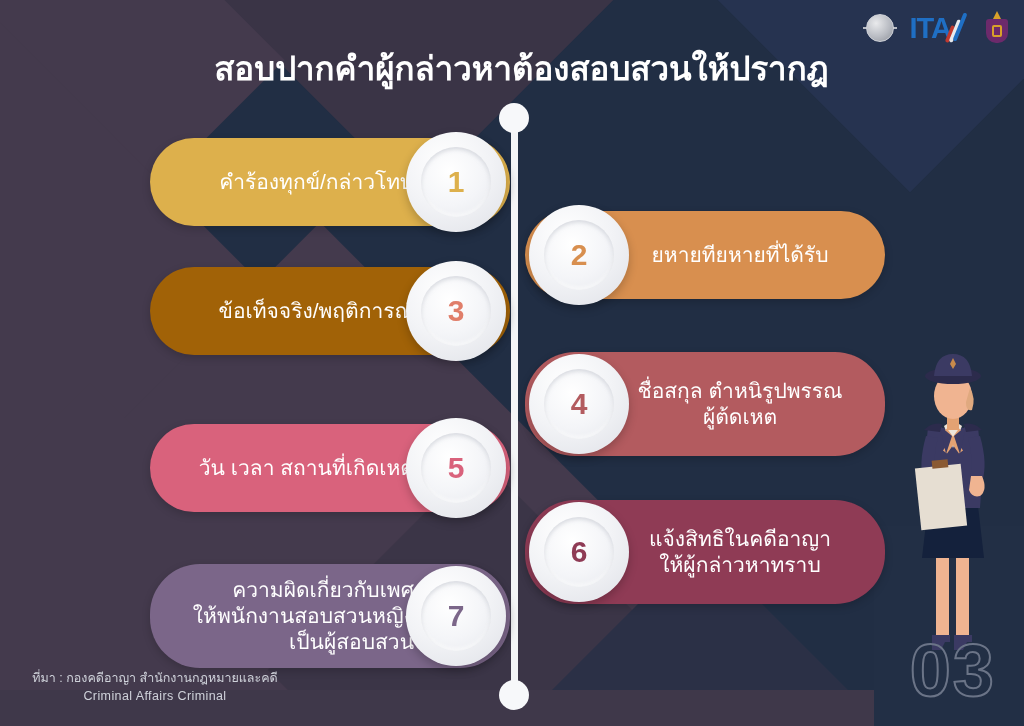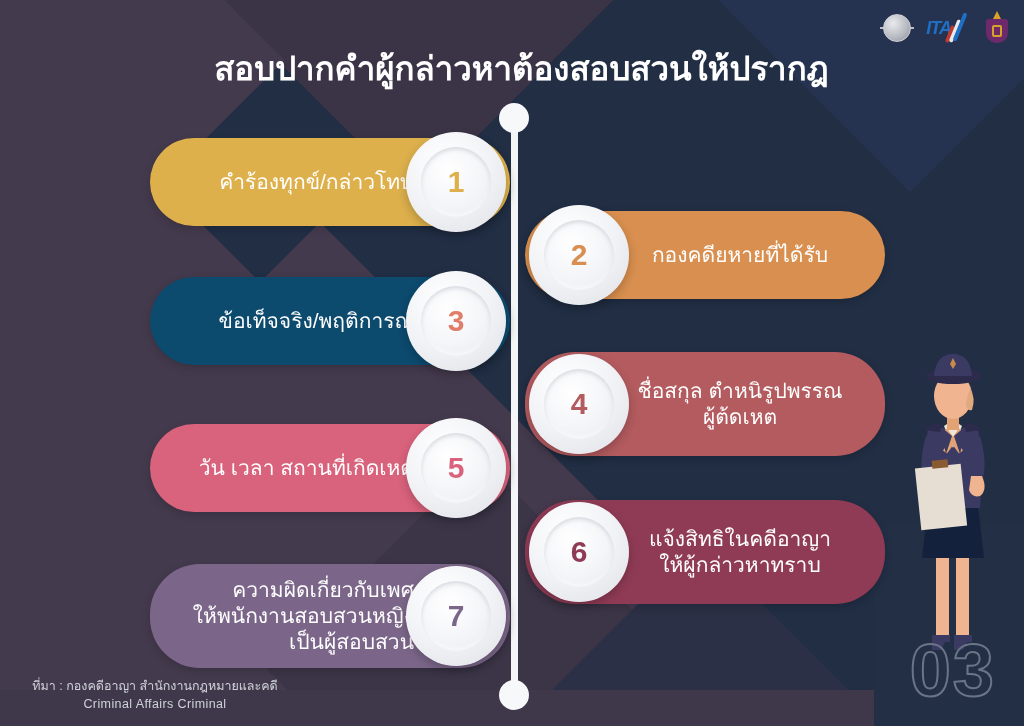--- a/index.html
+++ b/index.html
@@ -60,21 +60,21 @@
   }
   .logo-seal .bar {
     position:absolute; top:16px; width:34px; height:2px;
     background:#b9bcc3; left:0;
   }
   .logo-ita {
     display:flex; align-items:center; gap:1px;
   }
   .logo-ita .txt {
     font-family:"Liberation Sans", sans-serif;
-    font-weight:bold; font-style:italic; font-size:18px;
+    font-weight:bold; font-size:29px;
     color:#1f6fc4; letter-spacing:-1px; line-height:1;
   }
   .logo-ita .swoosh {
     position:relative; width:26px; height:30px; margin-left:-6px;
   }
   .logo-ita .swoosh i {
     position:absolute; display:block; transform:rotate(22deg);
     border-radius:2px;
   }
   .sw1 { left:12px; top:-1px; width:4px; height:30px; background:#1f6fc4; }
@@ -175,21 +175,21 @@
     letter-spacing: 2px;
     color: transparent;
     -webkit-text-stroke: 2px #6b7487;
     font-family:"Liberation Sans", sans-serif;
     line-height:1;
     margin-top:46px;
   }
 
   
   .footer {
-    position:absolute; left:10px; bottom:12px;
+    position:absolute; left:10px; bottom:20px;
     color:#cfd2da; font-size:12.5px; line-height:1.5;
     text-align:center; width:290px;
   }
   .footer .l2 { letter-spacing:0.4px; }
 </style>
 </head>
 <body>
 
 <div id="slide">
 
@@ -240,24 +240,24 @@
       </span>
     </span>
   </div>
 
   <div class="pill right" style="top: 211px; background: rgb(216, 143, 79);">
     <span class="badge">
       <span class="badge-inner">
         <span class="badge-num" style="color:#d88f4f;">2</span>
       </span>
     </span>
-    <span class="pill-text">กองคดียหายที่ได้รับ</span>
-  </div>
-
-  <div class="pill left" style="top: 277px; background: #0c4a6e;">
+    <span class="pill-text">ยหายทียหายที่ได้รับ</span>
+  </div>
+
+  <div class="pill left" style="top: 267px; background: #a16207;">
     <span class="pill-text">ข้อเท็จจริง/พฤติการณ์</span>
     <span class="badge">
       <span class="badge-inner">
         <span class="badge-num" style="color:#e07e6a;">3</span>
       </span>
     </span>
   </div>
 
   <div class="pill right tall" style="top: 352px; background: rgb(179, 91, 95);">
     <span class="badge">

